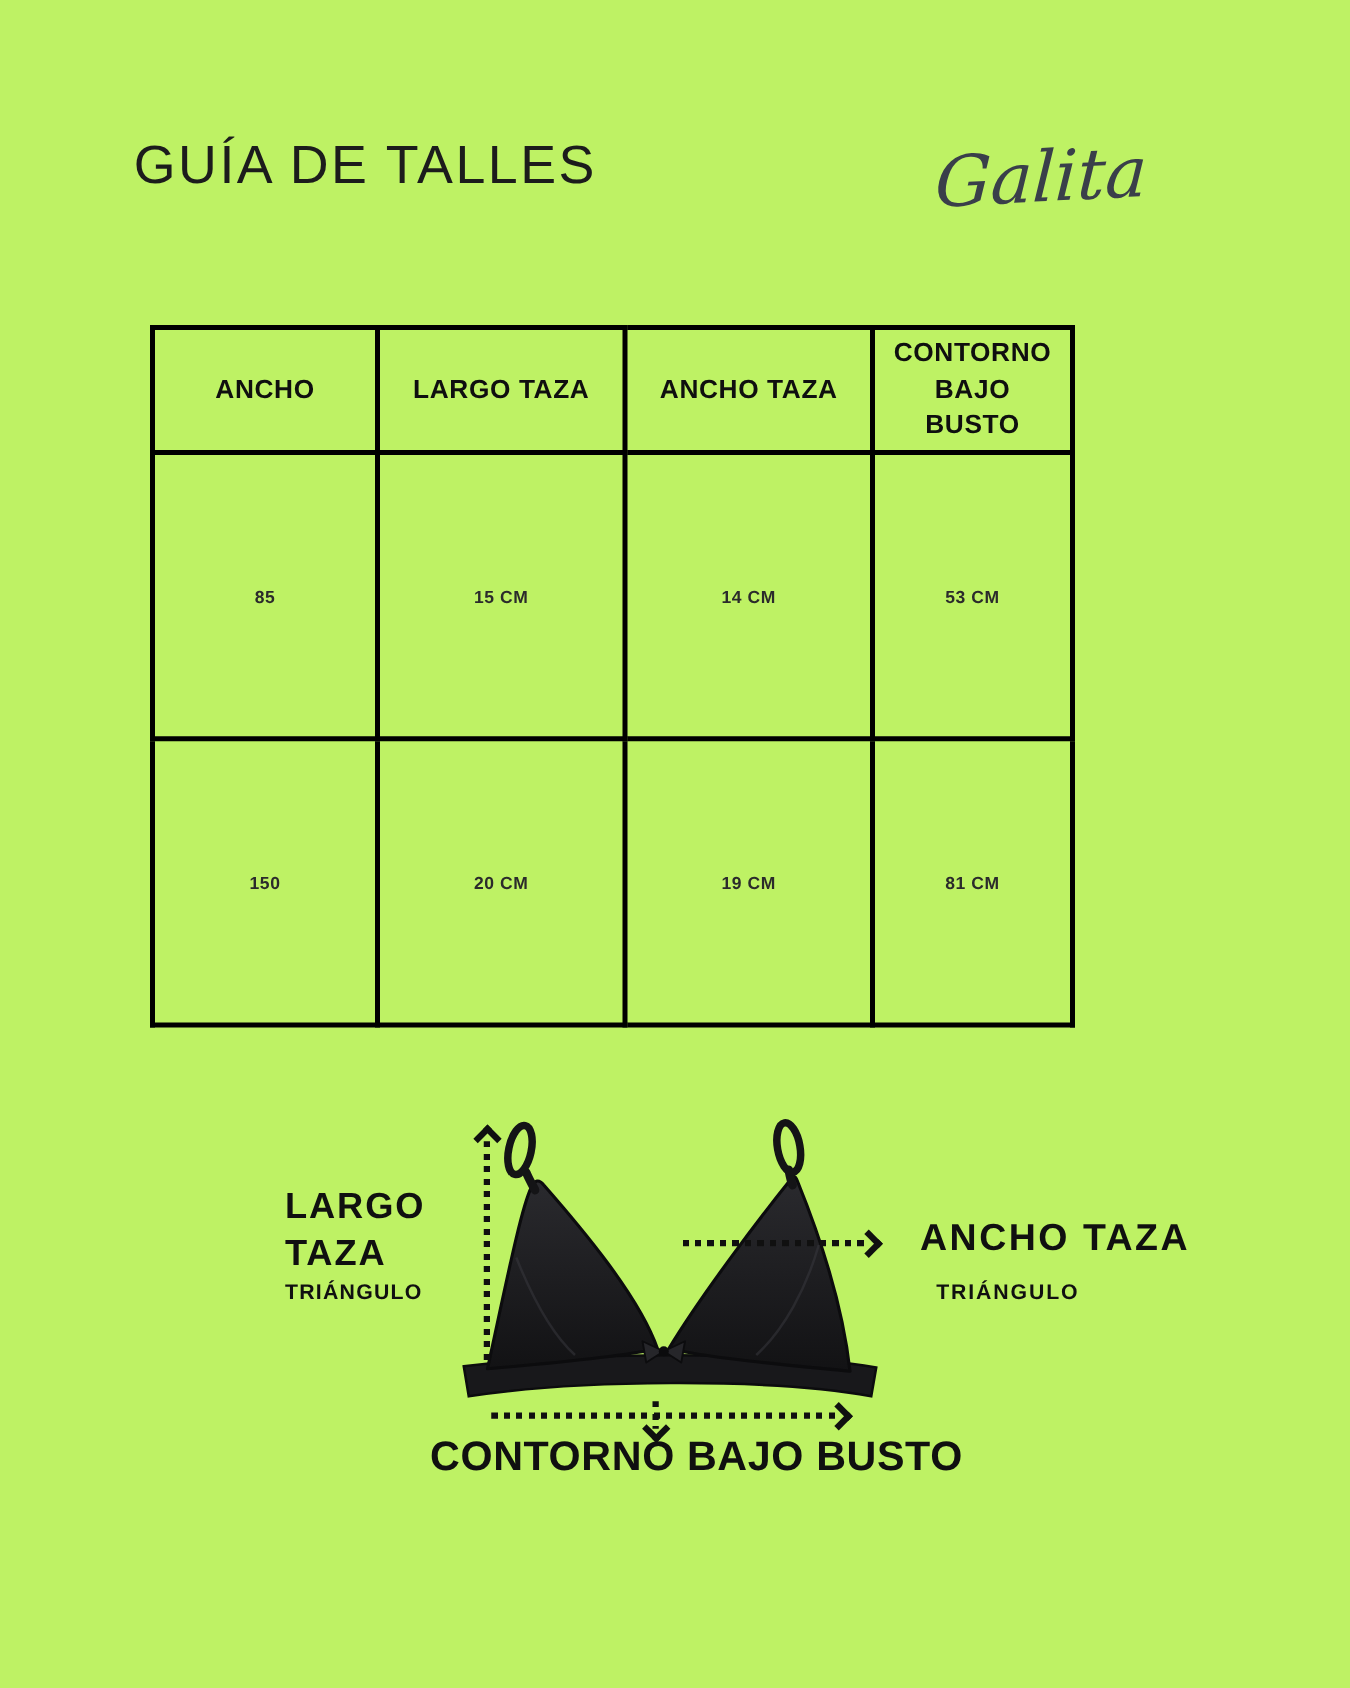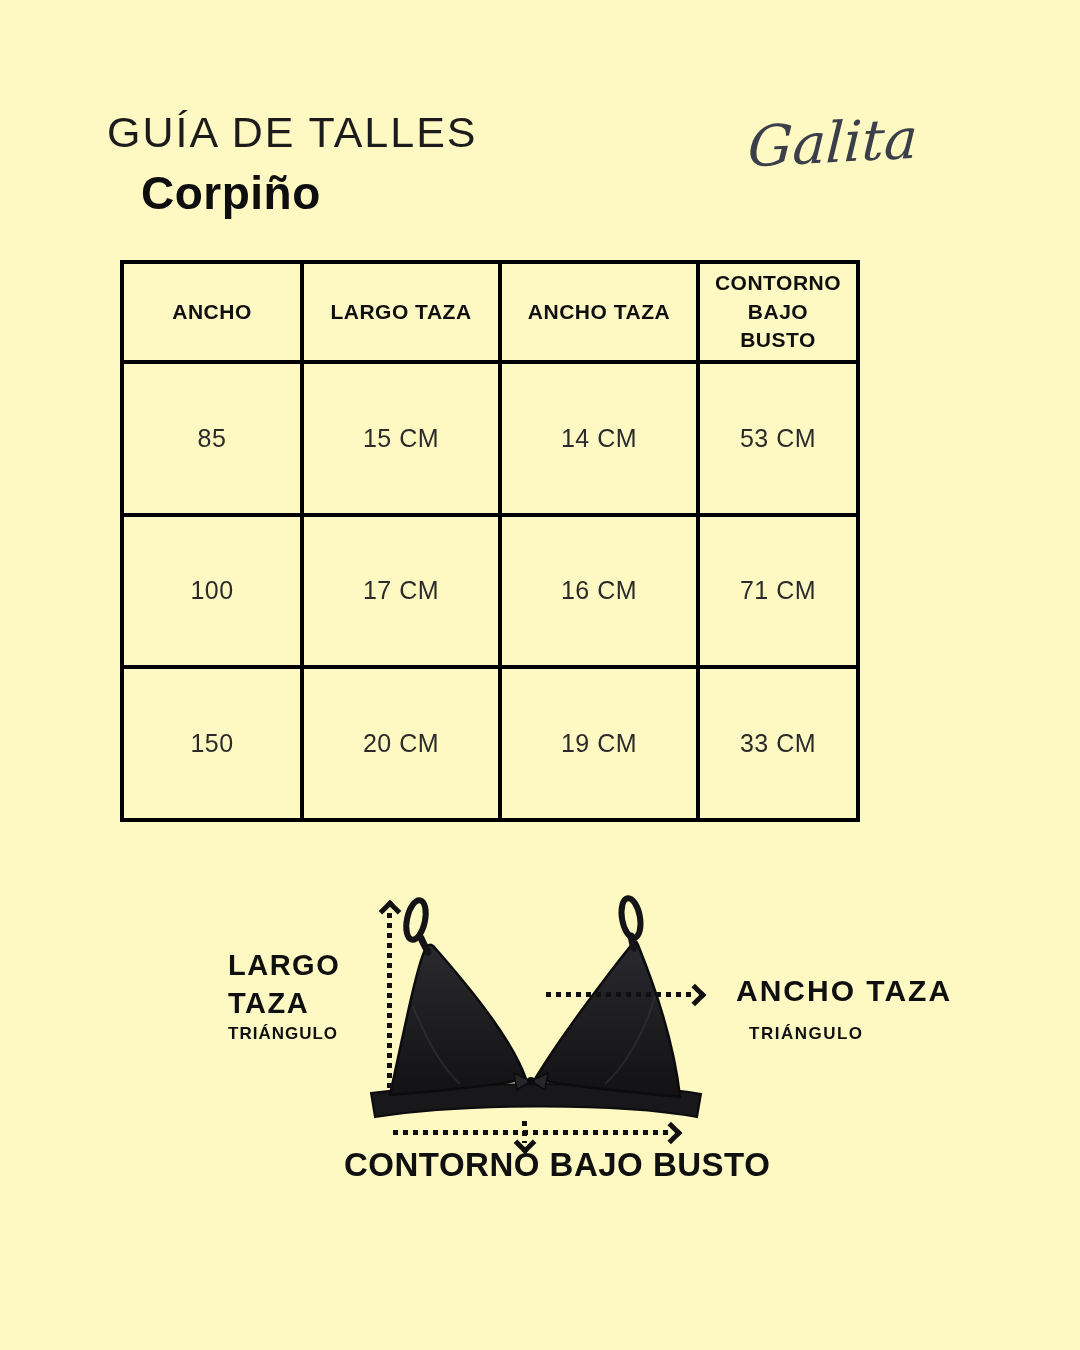--- a/index.html
+++ b/index.html
@@ -1,17 +1,17 @@
 <!DOCTYPE html>
 <html><head>
 <meta charset="utf-8">
 <style>
   html,body { margin:0; padding:0; background:#ffffff; }
   .page {
-    position:relative; width:1080px; height:1350px; background:#fef9c3;
+    position:relative; width:1080px; height:1350px; background:#bef264;
     font-family:"Liberation Sans", sans-serif; overflow:hidden; color:#1a1a1a;
   }
 
   
   .title-main {
     position:absolute; left:107px; top:108px;
     font-size:43px; font-weight:300; letter-spacing:2px; color:#1c1c1c;
   }
   .title-sub {
     position:absolute; left:141px; top:166px;
@@ -30,21 +30,21 @@
     width:736px; height:562px;
     border-collapse:collapse; table-layout:fixed; text-align:center;
   }
   .size-table th, .size-table td { border:4px solid #000; padding:0 8px; }
   .size-table thead tr { height:100px; }
   .size-table tbody tr { height:77px; }
   .size-table th {
     font-size:21px; font-weight:700; letter-spacing:0.5px; color:#0f0f0f; line-height:1.35;
   }
   .size-table td {
-    font-size:25px; font-weight:400; letter-spacing:0.5px; color:#2b2b2b;
+    font-size:14px; font-weight:700; letter-spacing:0.5px; color:#2b2b2b;
   }
 
   
   .diagram-label { position:absolute; color:#101010; font-weight:800; }
   .largo-label   { left:228px; top:946px; width:165px; font-size:29px; line-height:1.32; letter-spacing:1.5px; }
   .largo-sub     { left:228px; top:1024px; font-size:17px; font-weight:700; letter-spacing:1px; }
   .ancho-label   { left:736px; top:974px; font-size:30px; letter-spacing:2px; }
   .ancho-sub     { left:749px; top:1024px; font-size:17px; font-weight:700; letter-spacing:1.5px; }
   .contorno-label{ left:344px; top:1146px; font-size:33px; letter-spacing:0.5px; }
 
@@ -69,21 +69,20 @@
   .arrow-down-head     { left:517px; top:1135px; }
 
   .bra-svg { position:absolute; left:365px; top:886px; width:340px; height:245px; }
 </style>
 </head>
 <body>
 
 <div class="page">
 
   <div class="title-main">GUÍA DE TALLES</div>
-  <div class="title-sub">Corpiño</div>
   <div class="brand-logo">Galita</div>
 
   <table class="size-table">
     <colgroup>
       <col style="width:180px">
         <col style="width:198px">
         <col style="width:198px">
         <col style="width:160px">
     </colgroup>
     <thead>
@@ -95,30 +94,24 @@
       </tr>
     </thead>
     <tbody>
       <tr>
         <td>85</td>
         <td>15 CM</td>
         <td>14 CM</td>
         <td>53 CM</td>
       </tr>
       <tr>
-        <td>100</td>
-        <td>17 CM</td>
-        <td>16 CM</td>
-        <td>71 CM</td>
-      </tr>
-      <tr>
         <td>150</td>
         <td>20 CM</td>
         <td>19 CM</td>
-        <td>33 CM</td>
+        <td>81 CM</td>
       </tr>
     </tbody>
   </table>
 
   <svg class="bra-svg" viewBox="0 0 340 245" aria-hidden="true">
     <defs>
       <linearGradient id="cupG" x1="0" y1="0" x2="0" y2="1">
         <stop offset="0" stop-color="#2a2a2e"></stop>
         <stop offset="1" stop-color="#121214"></stop>
       </linearGradient>

